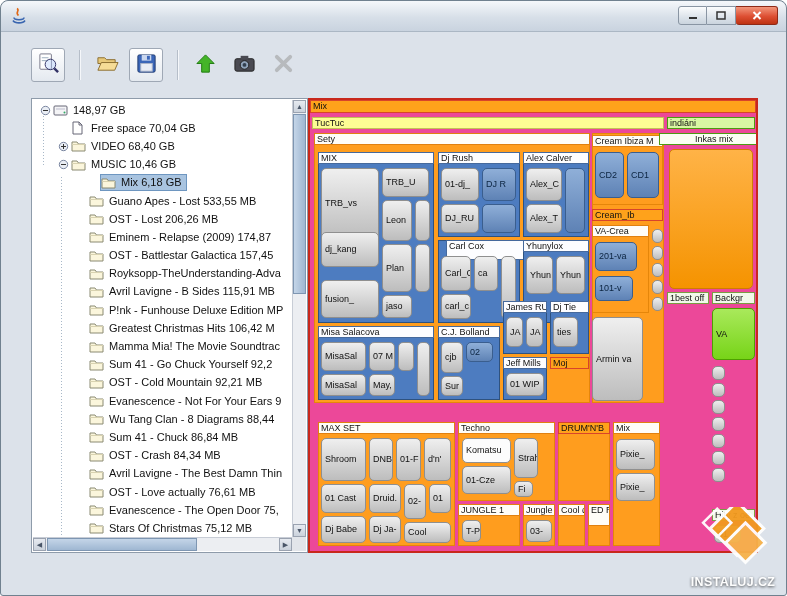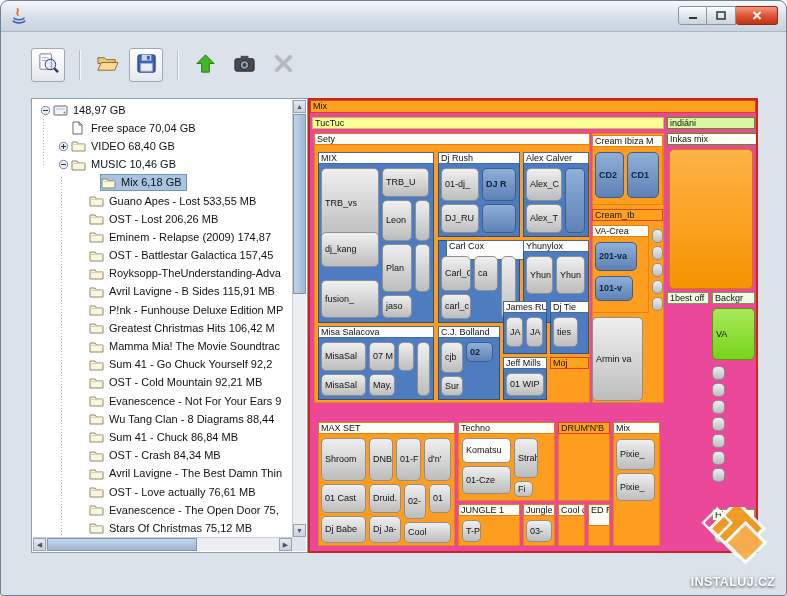--- a/index.html
+++ b/index.html
@@ -55,21 +55,21 @@
   .hdr-orange{background:#FFA21B;border:1px solid #D8442A;}
   .bar-yellow{background:#FDFD94;border:1px solid #C2C256;}
   .bar-green{background:#D9F7A3;border:1px solid #4C9A12;}
   .labelbar-orange{background:#FFFDF8;border:1px solid #E08010;}
   .labelbar-blue{background:#FDFDFF;border:1px solid #46699C;}
   .labelbar-green{background:#FBFFF4;border:1px solid #4C9A12;}
   .labelbar-plain{background:#F2F8EA;border:1px solid #7A9C42;}
   .region-orange{background:#FF9D1E;border:1px solid #E5860A;}
   .region-blue{background:#4D7CC0;border:1px solid #2E5280;}
   .cell-gray{background:linear-gradient(180deg,#EFEFEF,#BDBDBD);border:1px solid #8F8F8F;border-radius:5px;}
-  .cell-blue{background:linear-gradient(180deg,#8FAFD8,#5E82B5);border:1px solid #3A5E8E;color:#0B2440;font-weight:bold;}
+  .cell-blue{background:linear-gradient(180deg,#8FAFD8,#5E82B5);border:1px solid #3A5E8E;color:#0B2440;}
   .cell-white{background:#FCFCFC;border:1px solid #909090;}
   .cell-orange{background:linear-gradient(180deg,#FFB347,#F59300);border:1px solid #D07E00;}
   .cell-green{background:linear-gradient(180deg,#A9E95B,#77D418);border:1px solid #4EA000;}
   .tm.cell-gray,.tm.cell-blue,.tm.cell-white,.tm.cell-green,.tm.cell-orange{display:flex;align-items:center;padding-left:3px;border-radius:5px;}
 
   
   .watermark{position:absolute;right:0;bottom:6px;width:106px;text-align:center;opacity:.95;}
   .wm-text{color:#FFF;font-weight:bold;font-size:12.5px;letter-spacing:.4px;text-shadow:0 1px 3px rgba(0,0,0,.75);}
 </style>
 </head>
@@ -585,21 +585,21 @@
         <div class="tm region-orange" style="left: 148px; top: 404px; width: 62px; height: 42px;"></div>
         <div class="tm labelbar-orange" style="left: 148px; top: 404px; width: 62px; height: 12px;">JUNGLE 1</div>
         <div class="tm cell-gray" style="left: 152px; top: 420px; width: 19px; height: 22px;">T-P</div>
         <div class="tm region-orange" style="left: 213px; top: 404px; width: 32px; height: 42px;"></div>
         <div class="tm labelbar-orange" style="left: 213px; top: 404px; width: 32px; height: 12px;">Jungle M</div>
         <div class="tm cell-gray" style="left: 216px; top: 420px; width: 26px; height: 22px;">03-</div>
         <div class="tm region-orange" style="left: 248px; top: 404px; width: 27px; height: 42px;"></div>
         <div class="tm labelbar-orange" style="left: 248px; top: 404px; width: 27px; height: 12px;">Cool d'n'</div>
         <div class="tm region-orange" style="left: 278px; top: 404px; width: 22px; height: 42px;"></div>
         <div class="tm labelbar-orange" style="left: 278px; top: 404px; width: 22px; height: 22px;">ED R</div>
-        <div class="tm labelbar-green" style="left: 357px; top: 33px; width: 110px; height: 12px;">Inkas mix</div>
+        <div class="tm labelbar-green" style="left: 349px; top: 33px; width: 110px; height: 12px; text-align: center;">Inkas mix</div>
         <div class="tm cell-orange" style="left: 359px; top: 49px; width: 84px; height: 140px;"></div>
         <div class="tm labelbar-plain" style="left: 357px; top: 192px; width: 42px; height: 12px;">1best off</div>
         <div class="tm labelbar-plain" style="left: 402px; top: 192px; width: 43px; height: 12px;">Backgr</div>
         <div class="tm cell-green" style="left: 402px; top: 208px; width: 43px; height: 52px;">VA</div>
         <div class="tm cell-gray" style="left: 402px; top: 266px; width: 13px; height: 14px;"></div>
         <div class="tm cell-gray" style="left: 402px; top: 283px; width: 13px; height: 14px;"></div>
         <div class="tm cell-gray" style="left: 402px; top: 300px; width: 13px; height: 14px;"></div>
         <div class="tm cell-gray" style="left: 402px; top: 317px; width: 13px; height: 14px;"></div>
         <div class="tm cell-gray" style="left: 402px; top: 334px; width: 13px; height: 14px;"></div>
         <div class="tm cell-gray" style="left: 402px; top: 351px; width: 13px; height: 14px;"></div>

